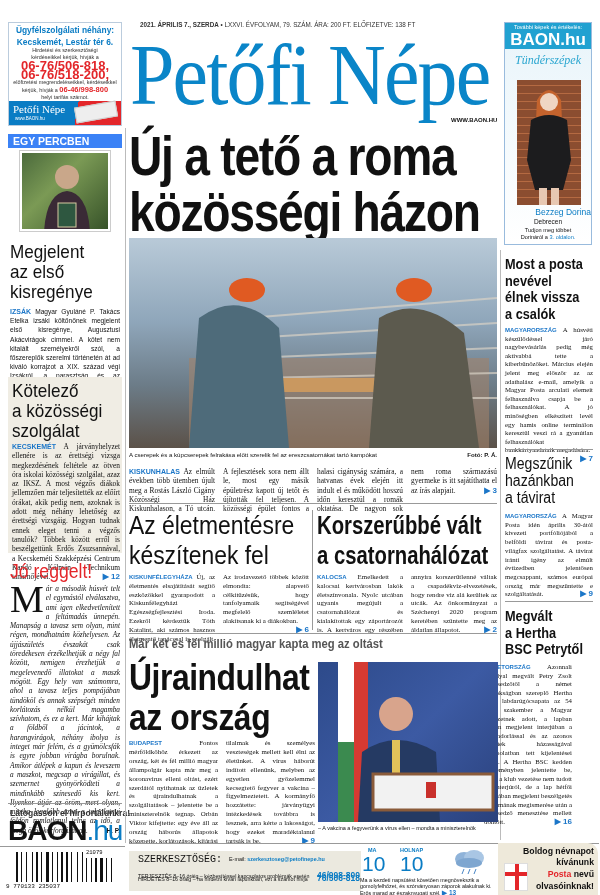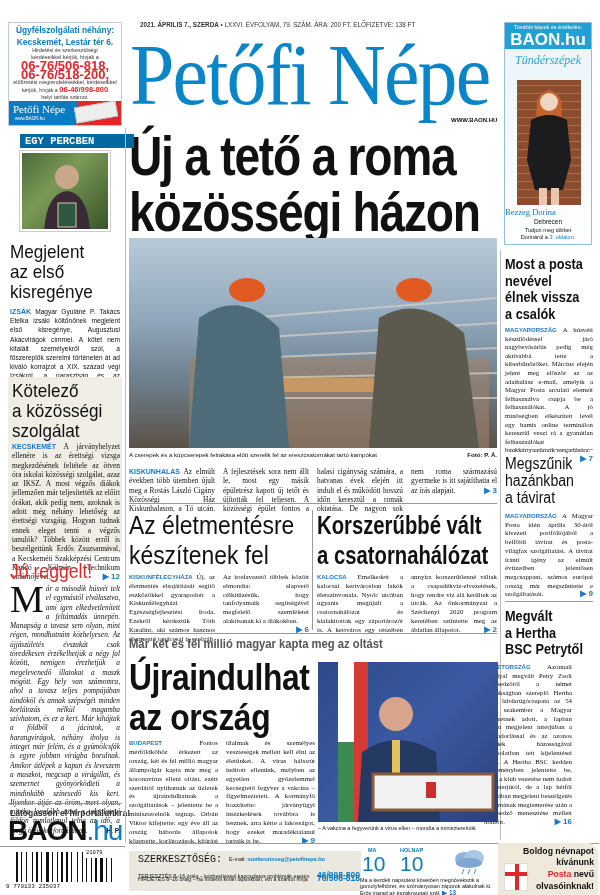--- a/index.html
+++ b/index.html
@@ -30,21 +30,21 @@
 #masthead{left:130px;top:25px;font-size:86px;color:#0a85c8;font-family:"Liberation Serif",serif;letter-spacing:-2px;line-height:100px;transform:scaleX(0.93);transform-origin:left}
 #web{left:451px;top:117px;font-size:6px;font-weight:bold;font-family:"Liberation Sans",sans-serif}
 
 
 #main-h{left:129px;top:128px;font-size:55px;line-height:56px;font-family:"Liberation Sans",sans-serif;font-weight:bold;letter-spacing:-1.5px;transform:scaleX(0.84);transform-origin:left}
 #main-photo{left:129px;top:238px;width:368px;height:210px;background:linear-gradient(180deg,#b9cad8 0%,#8fa6ba 40%,#6c7c88 70%,#5b5148 100%);overflow:hidden}
 #caption{left:129px;top:451px;width:368px;font-size:6.1px;font-family:"Liberation Sans",sans-serif}
 #main-text{left:129px;top:467px;width:368px}
 
 
-#egy{left:20px;top:134px;width:114px;height:14px;background:#0369a1;color:#fff;font-family:Liberation Mono, monospace;font-weight:bold;font-size:10.5px;padding-left:5px;line-height:14px}
+#egy{left:8px;top:134px;width:114px;height:14px;background:#3b82f6;color:#fff;font-family:Liberation Sans, sans-serif;font-weight:bold;font-size:10.5px;padding-left:5px;line-height:14px}
 #egy-photo{left:20px;top:151px;width:90px;height:80px;background:linear-gradient(135deg,#4b6a3c,#7b9a55 40%,#375329);border:2px solid #fff;box-shadow:0 0 0 1px #ccc;overflow:hidden}
 #meg-h{left:10px;top:242px;font-size:19px;line-height:20px;font-family:"Liberation Sans",sans-serif;transform:scaleX(0.9);transform-origin:left}
 #meg-text{left:10px;top:307px;width:110px}
 #kot-box{left:8px;top:377px;width:114px;height:176px;background:#f0ede4}
 #kot-h{left:12px;top:381px;font-size:19px;line-height:20px;font-family:"Liberation Sans",sans-serif;transform:scaleX(0.9);transform-origin:left}
 #kot-text{left:12px;top:442px;width:108px}
 #jo-h{left:10px;top:560px;font-size:20px;font-family:"Liberation Sans",sans-serif;color:#e3262a;transform:scaleX(0.88);transform-origin:left}
 #jo-text{left:10px;top:584px;width:110px;font-size:7.3px;line-height:9.3px;font-style:italic;text-align:justify}
 #jo-text .drop{float:left;font-size:38px;line-height:30px;margin-right:2px;font-style:normal}
 #latogasson{left:10px;top:808px;font-size:8.5px;font-weight:bold;font-family:"Liberation Sans",sans-serif;color:#333}
@@ -52,21 +52,21 @@
 #baon-big .dot{color:#0a7cc4;font-weight:normal}
 #barcode{left:12px;top:850px;width:100px;height:40px}
 
 
 #ad-r{left:504px;top:22px;width:88px;height:223px;border:1px solid #9bd;background:linear-gradient(180deg,#e8f4fa,#fff)}
 #ad-r .bar{background:#21a1d1;color:#fff;text-align:center}
 #ad-r .bar .s{font-size:5.5px;font-family:"Liberation Sans",sans-serif;line-height:8px}
 #ad-r .bar .b{font-size:17px;font-weight:bold;font-family:"Liberation Sans",sans-serif;line-height:18px}
 #ad-r .script{font-style:italic;color:#2aa6d0;font-size:12px;text-align:center;line-height:22px}
 #ad-photo{position:absolute;left:12px;top:57px;width:64px;height:125px;background:repeating-linear-gradient(0deg,#8b4d30 0 7px,#b56a42 7px 8px);overflow:hidden}
-#ad-r .nm{position:absolute;left:0;top:184px;width:100%;text-align:left;color:#0a7cc4;font-size:8.5px;font-family:Liberation Serif, serif}
+#ad-r .nm{position:absolute;left:0;top:184px;width:100%;text-align:right;color:#0a7cc4;font-size:8.5px;font-family:Liberation Sans, sans-serif}
 #ad-r .city{position:absolute;left:0;top:195px;width:100%;text-align:center;font-size:6.5px;font-family:"Liberation Sans",sans-serif}
 #ad-r .more{position:absolute;left:0;top:204px;width:100%;text-align:center;font-size:5.6px;line-height:7px;font-family:"Liberation Sans",sans-serif}
 #posta-h{left:505px;top:256px;font-size:15px;line-height:16.5px;font-family:"Liberation Sans",sans-serif;font-weight:bold;transform:scaleX(0.85);transform-origin:left}
 #posta-text{left:505px;top:326px;width:88px}
 #tav-h{left:505px;top:455px;font-size:16px;line-height:17px;font-family:"Liberation Sans",sans-serif;transform:scaleX(0.88);transform-origin:left}
 #tav-text{left:505px;top:512px;width:88px}
 #hertha-h{left:505px;top:608px;font-size:15px;line-height:16.5px;font-family:"Liberation Sans",sans-serif;font-weight:bold;transform:scaleX(0.85);transform-origin:left}
 #hertha-text{left:484px;top:663px;width:88px}
 
 

